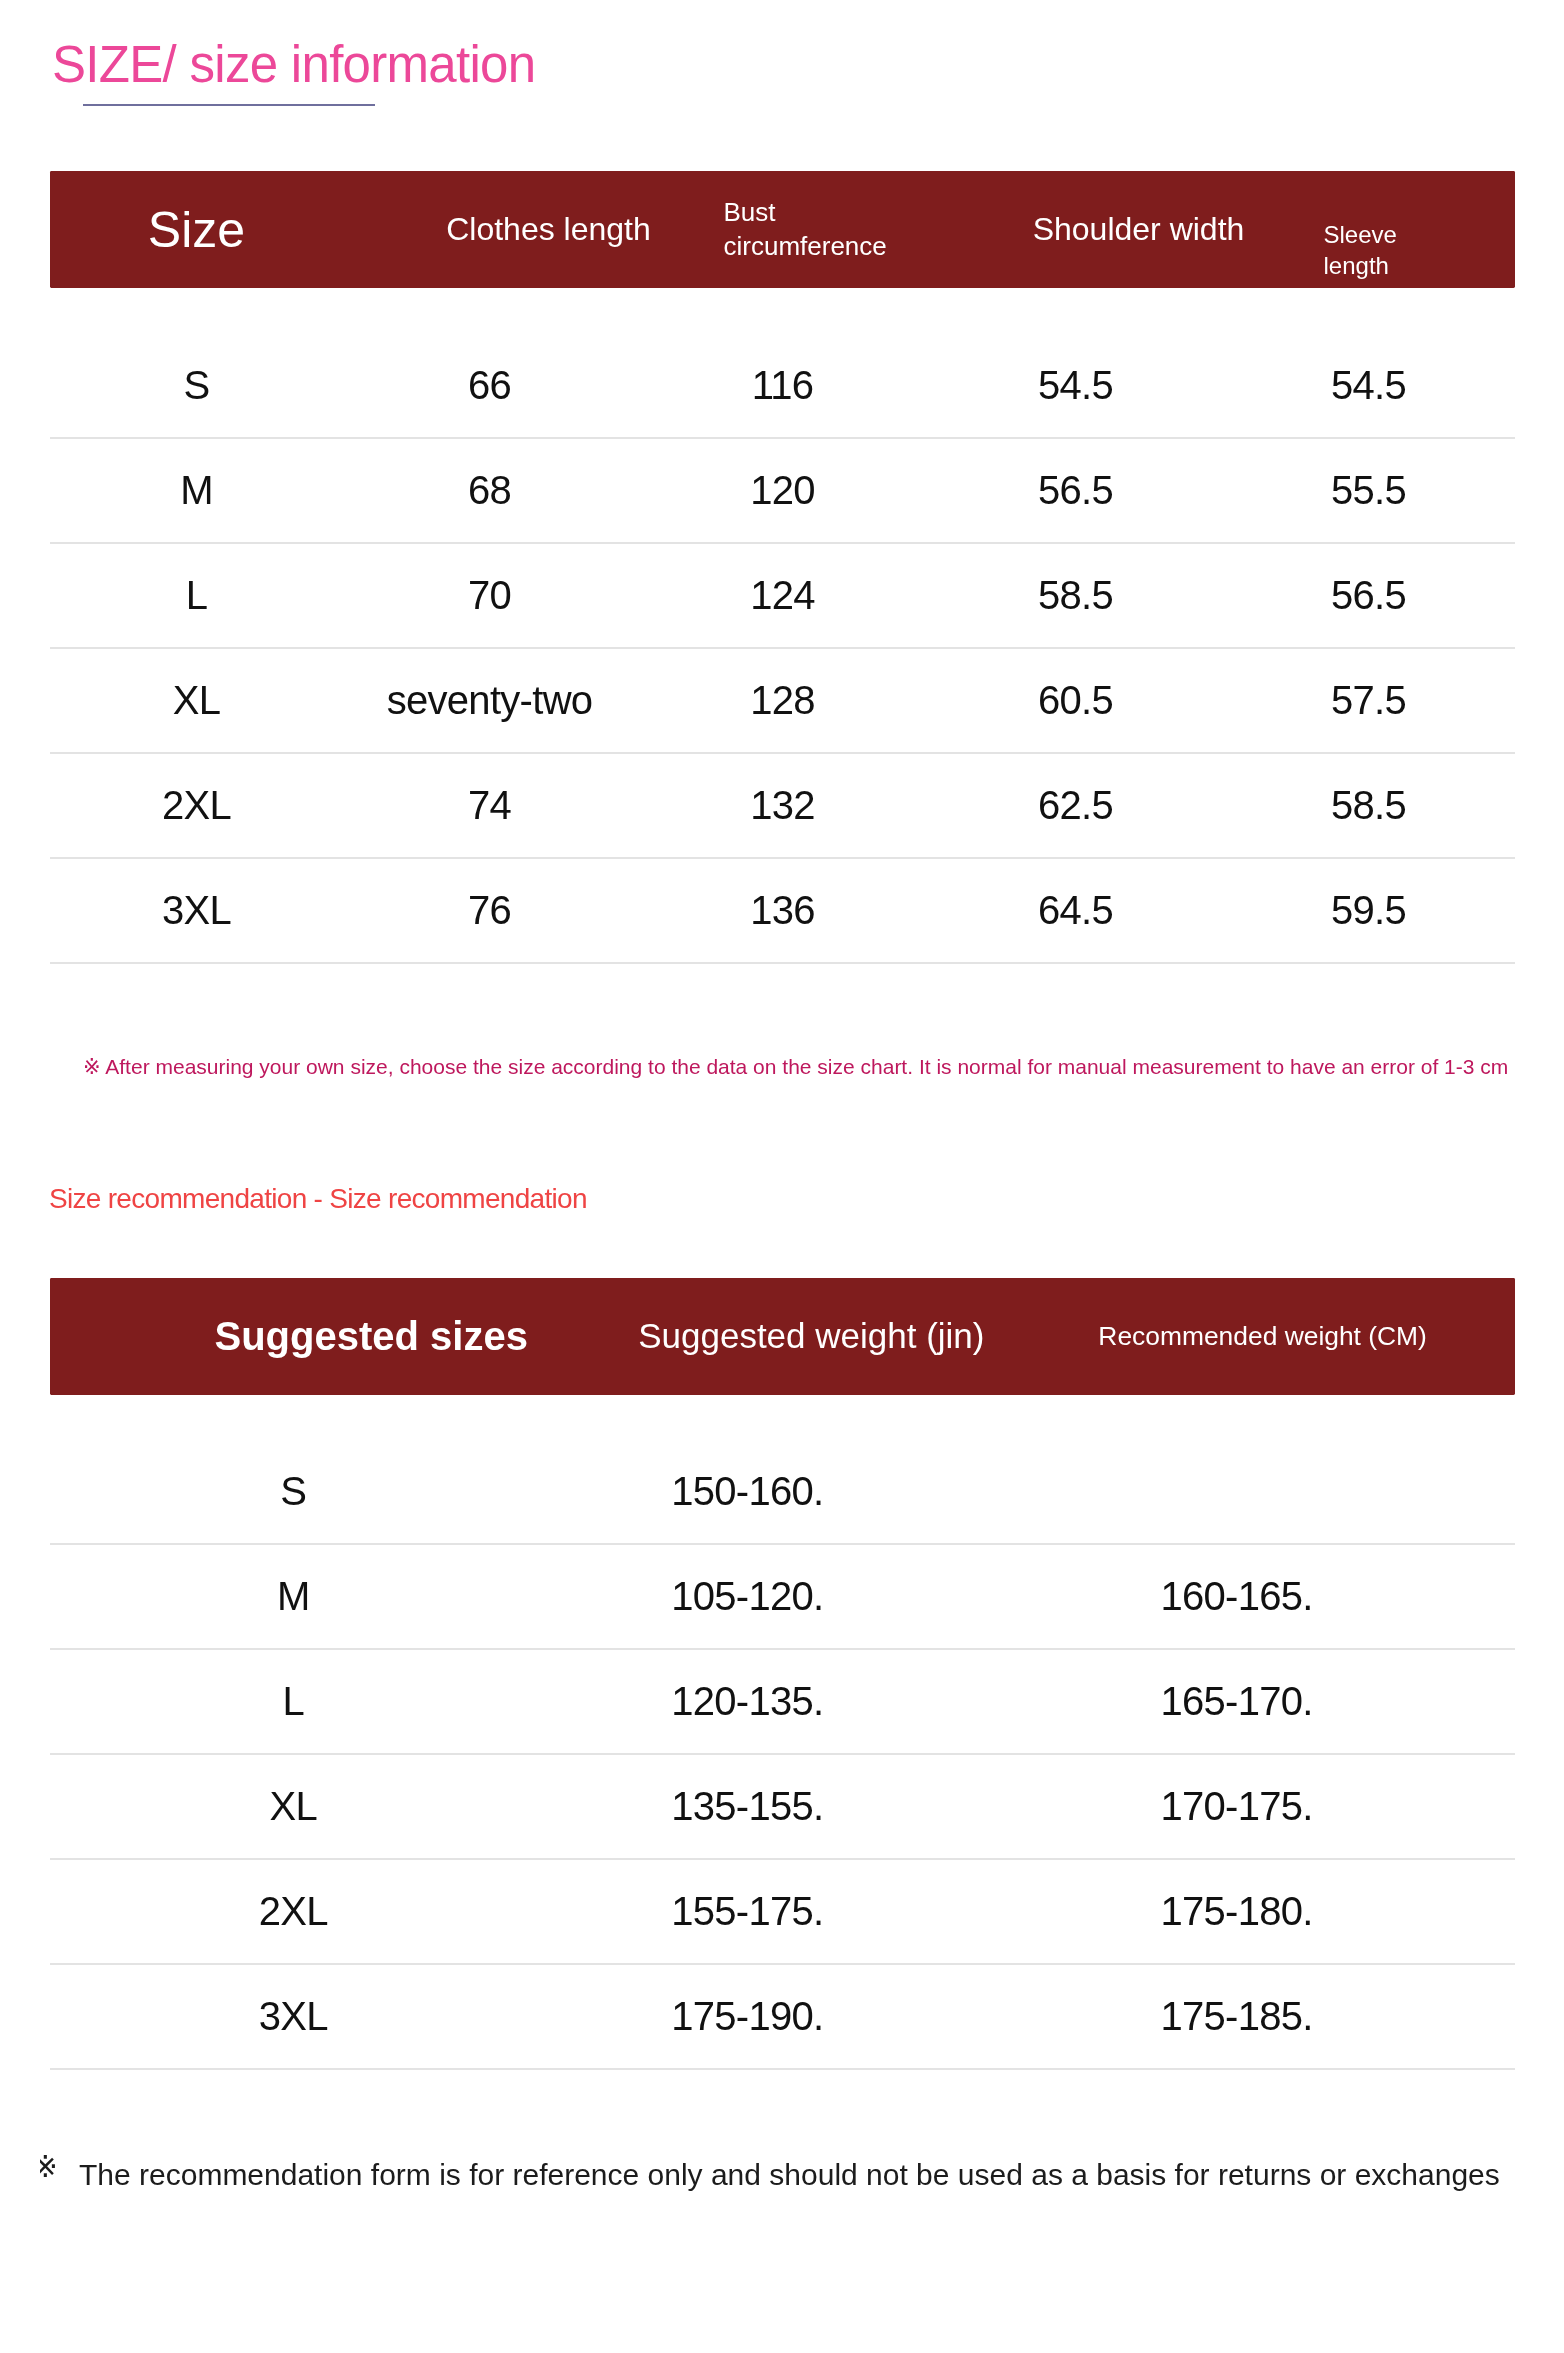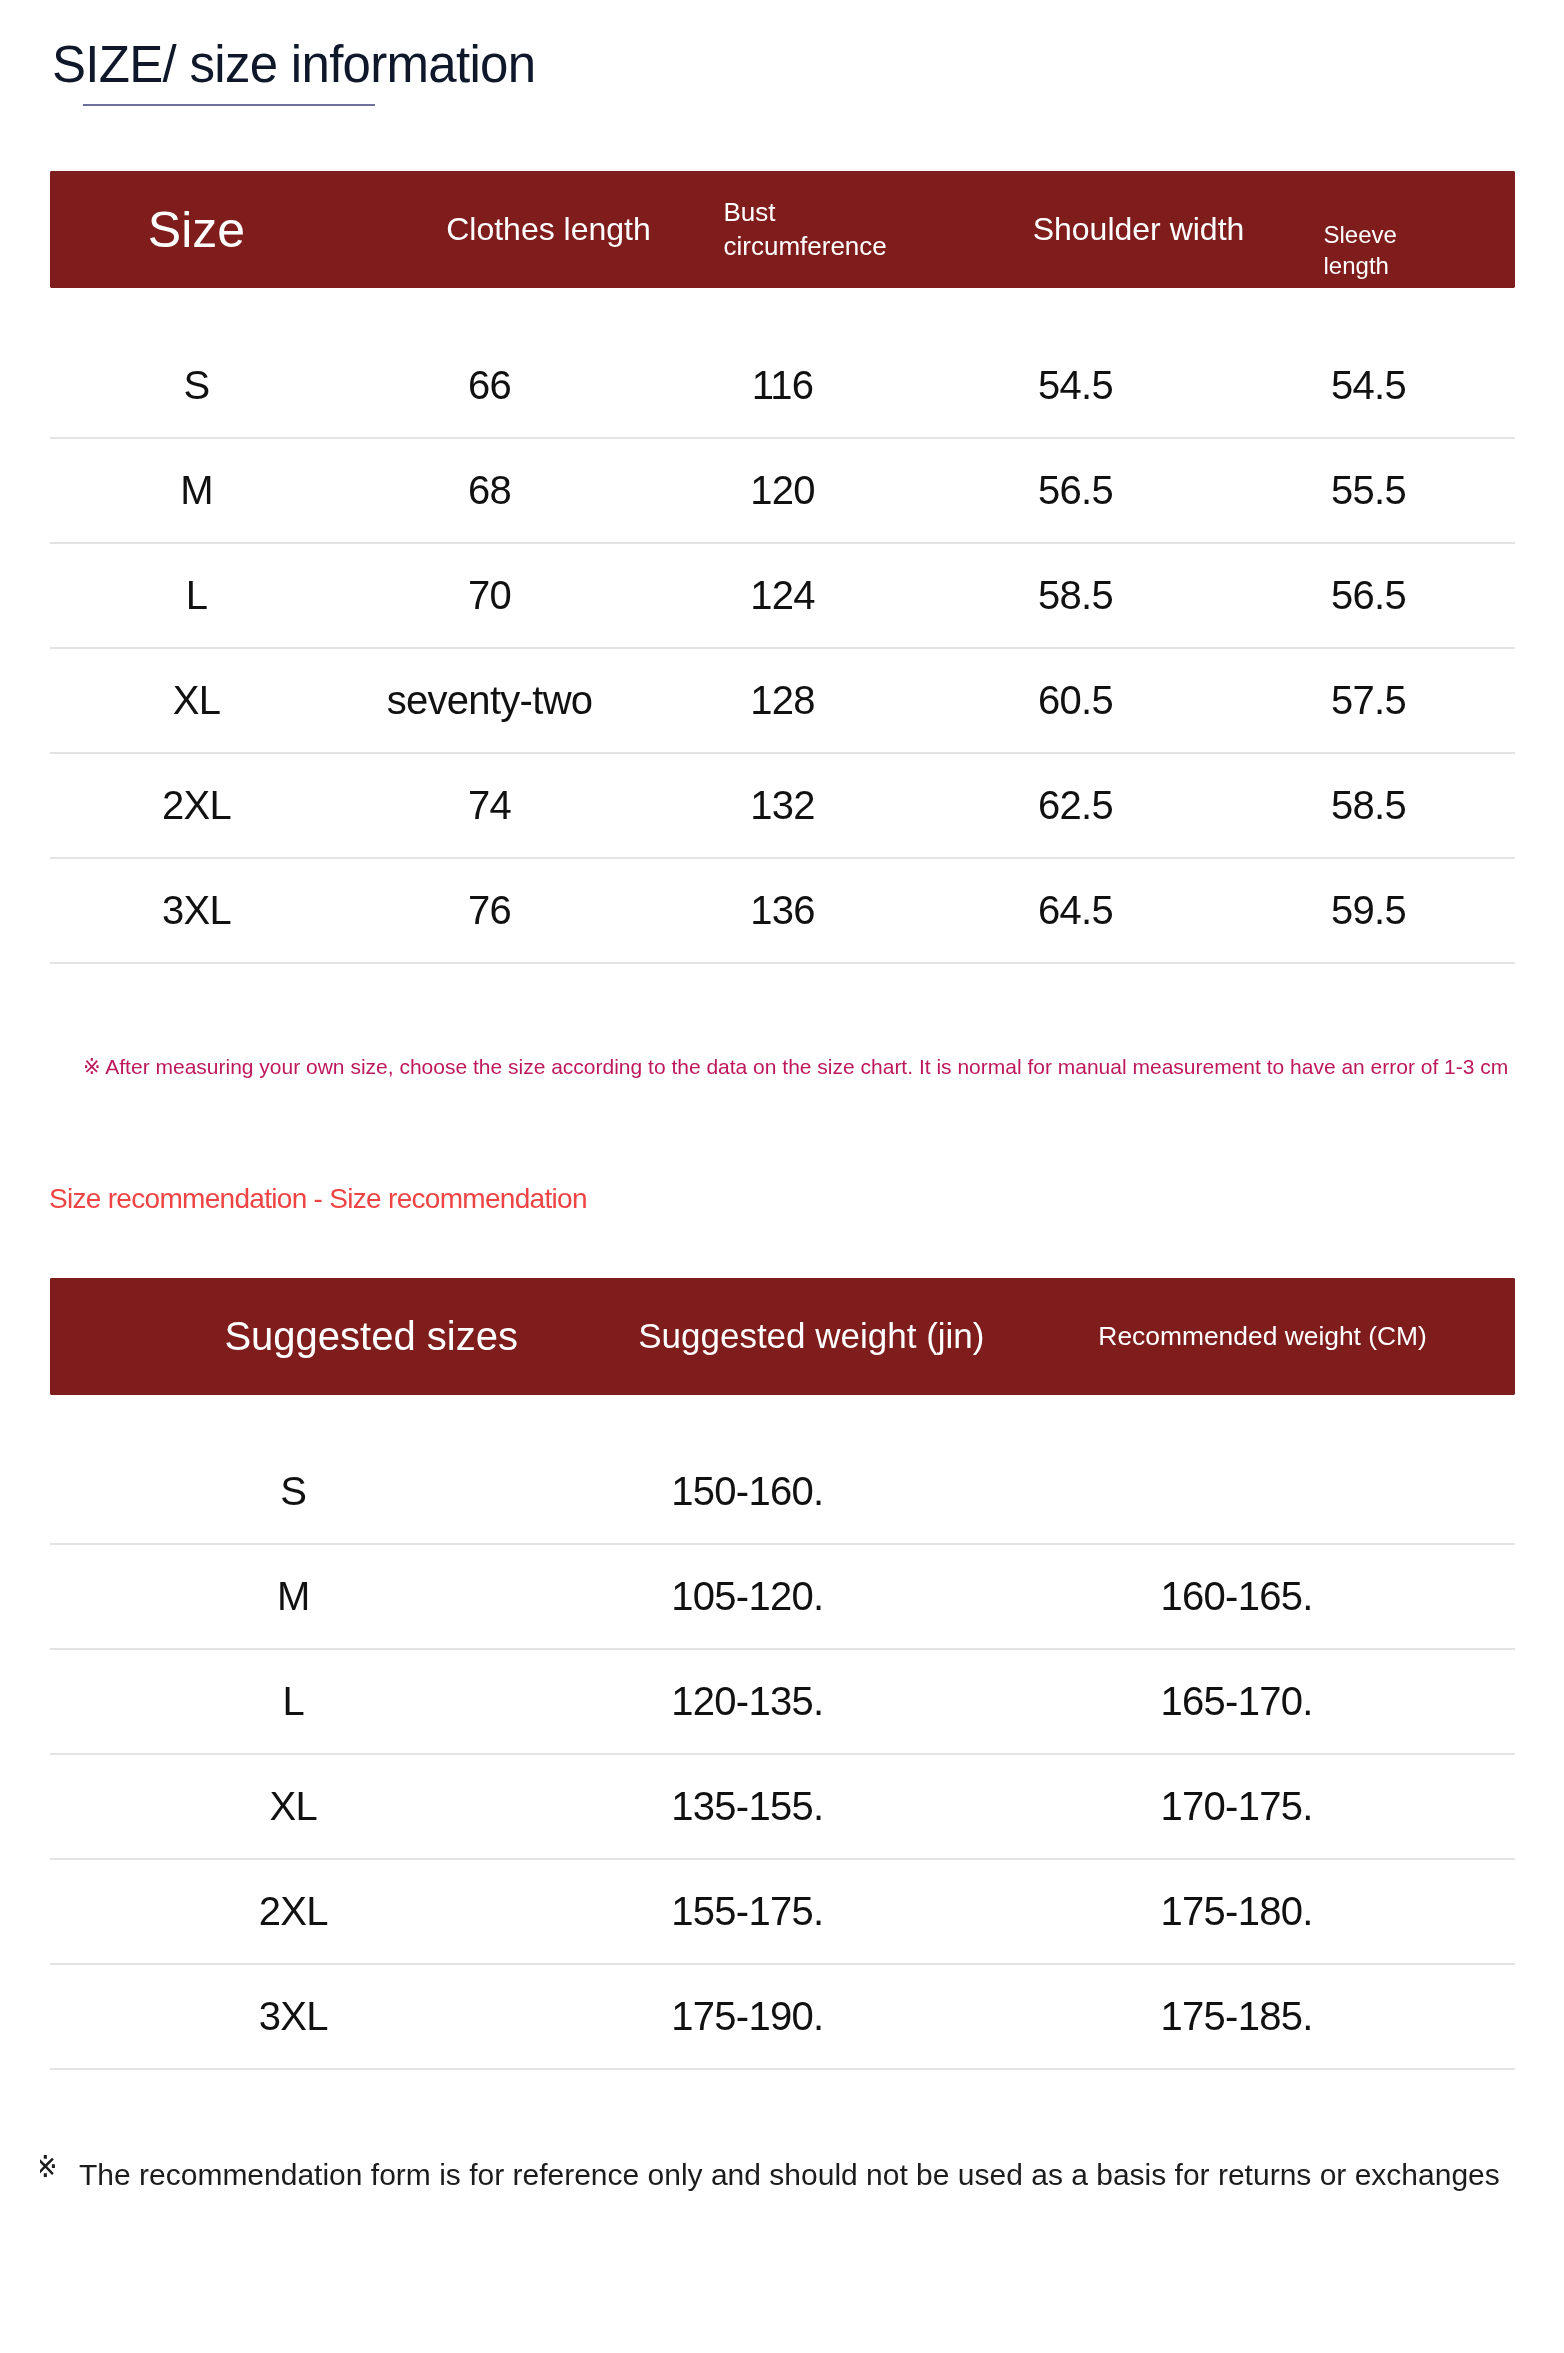--- a/index.html
+++ b/index.html
@@ -12,21 +12,21 @@
     color:#151515;
     font-family:"Liberation Sans","DejaVu Sans",sans-serif;
   }
   
   .title{
     margin:36px 0 0 52px;
     font-size:51px;
     line-height:1.15;
     font-weight:500;
     letter-spacing:-0.7px;
-    color:#0f172a;
+    color:#ec4899;
   }
   .title-underline{
     margin:9.7px 0 0 83px;
     width:292px;
     height:2.1px;
     background:#56568c;
     opacity:.85;
   }
   
   .content{margin:0 50px;}
@@ -42,21 +42,21 @@
   .t1{grid-template-columns:repeat(5,1fr);margin-top:65px;}
   .t2{grid-template-columns:33.2% 28.8% 38%;margin-top:63px;}
   .h-size{font-size:50px;font-weight:400;display:inline-block;}
   .h-mid{font-size:32px;font-weight:400;display:inline-block;}
   .h-small{font-size:26px;font-weight:400;display:inline-block;max-width:188px;text-align:left;line-height:1.3;}
   .h-xsmall{font-size:24px;font-weight:400;display:inline-block;max-width:97px;text-align:left;line-height:1.3;margin-top:40px;}
   .off-clothes{transform:translateX(59px);}
   .off-bust{transform:translateX(35px);}
   .off-shoulder{transform:translateX(63px);}
   .off-sleeve{transform:translateX(3.5px);}
-  .h2-sizes{font-size:40px;font-weight:400;display:inline-block;transform:translateX(78px);}
+  .h2-sizes{font-size:40px;font-weight:700;display:inline-block;transform:translateX(78px);}
   .h2-weight{font-size:35px;font-weight:400;display:inline-block;transform:translateX(64px);}
   .h2-height{font-size:26.4px;font-weight:400;display:inline-block;transform:translateX(26px);}
   .gap1{height:46px;}
   .gap2{height:45px;}
   .trow{
     height:103px;
     border-bottom:2.8px solid #e3e3e3;
     display:grid;
     align-items:center;
     text-align:center;

